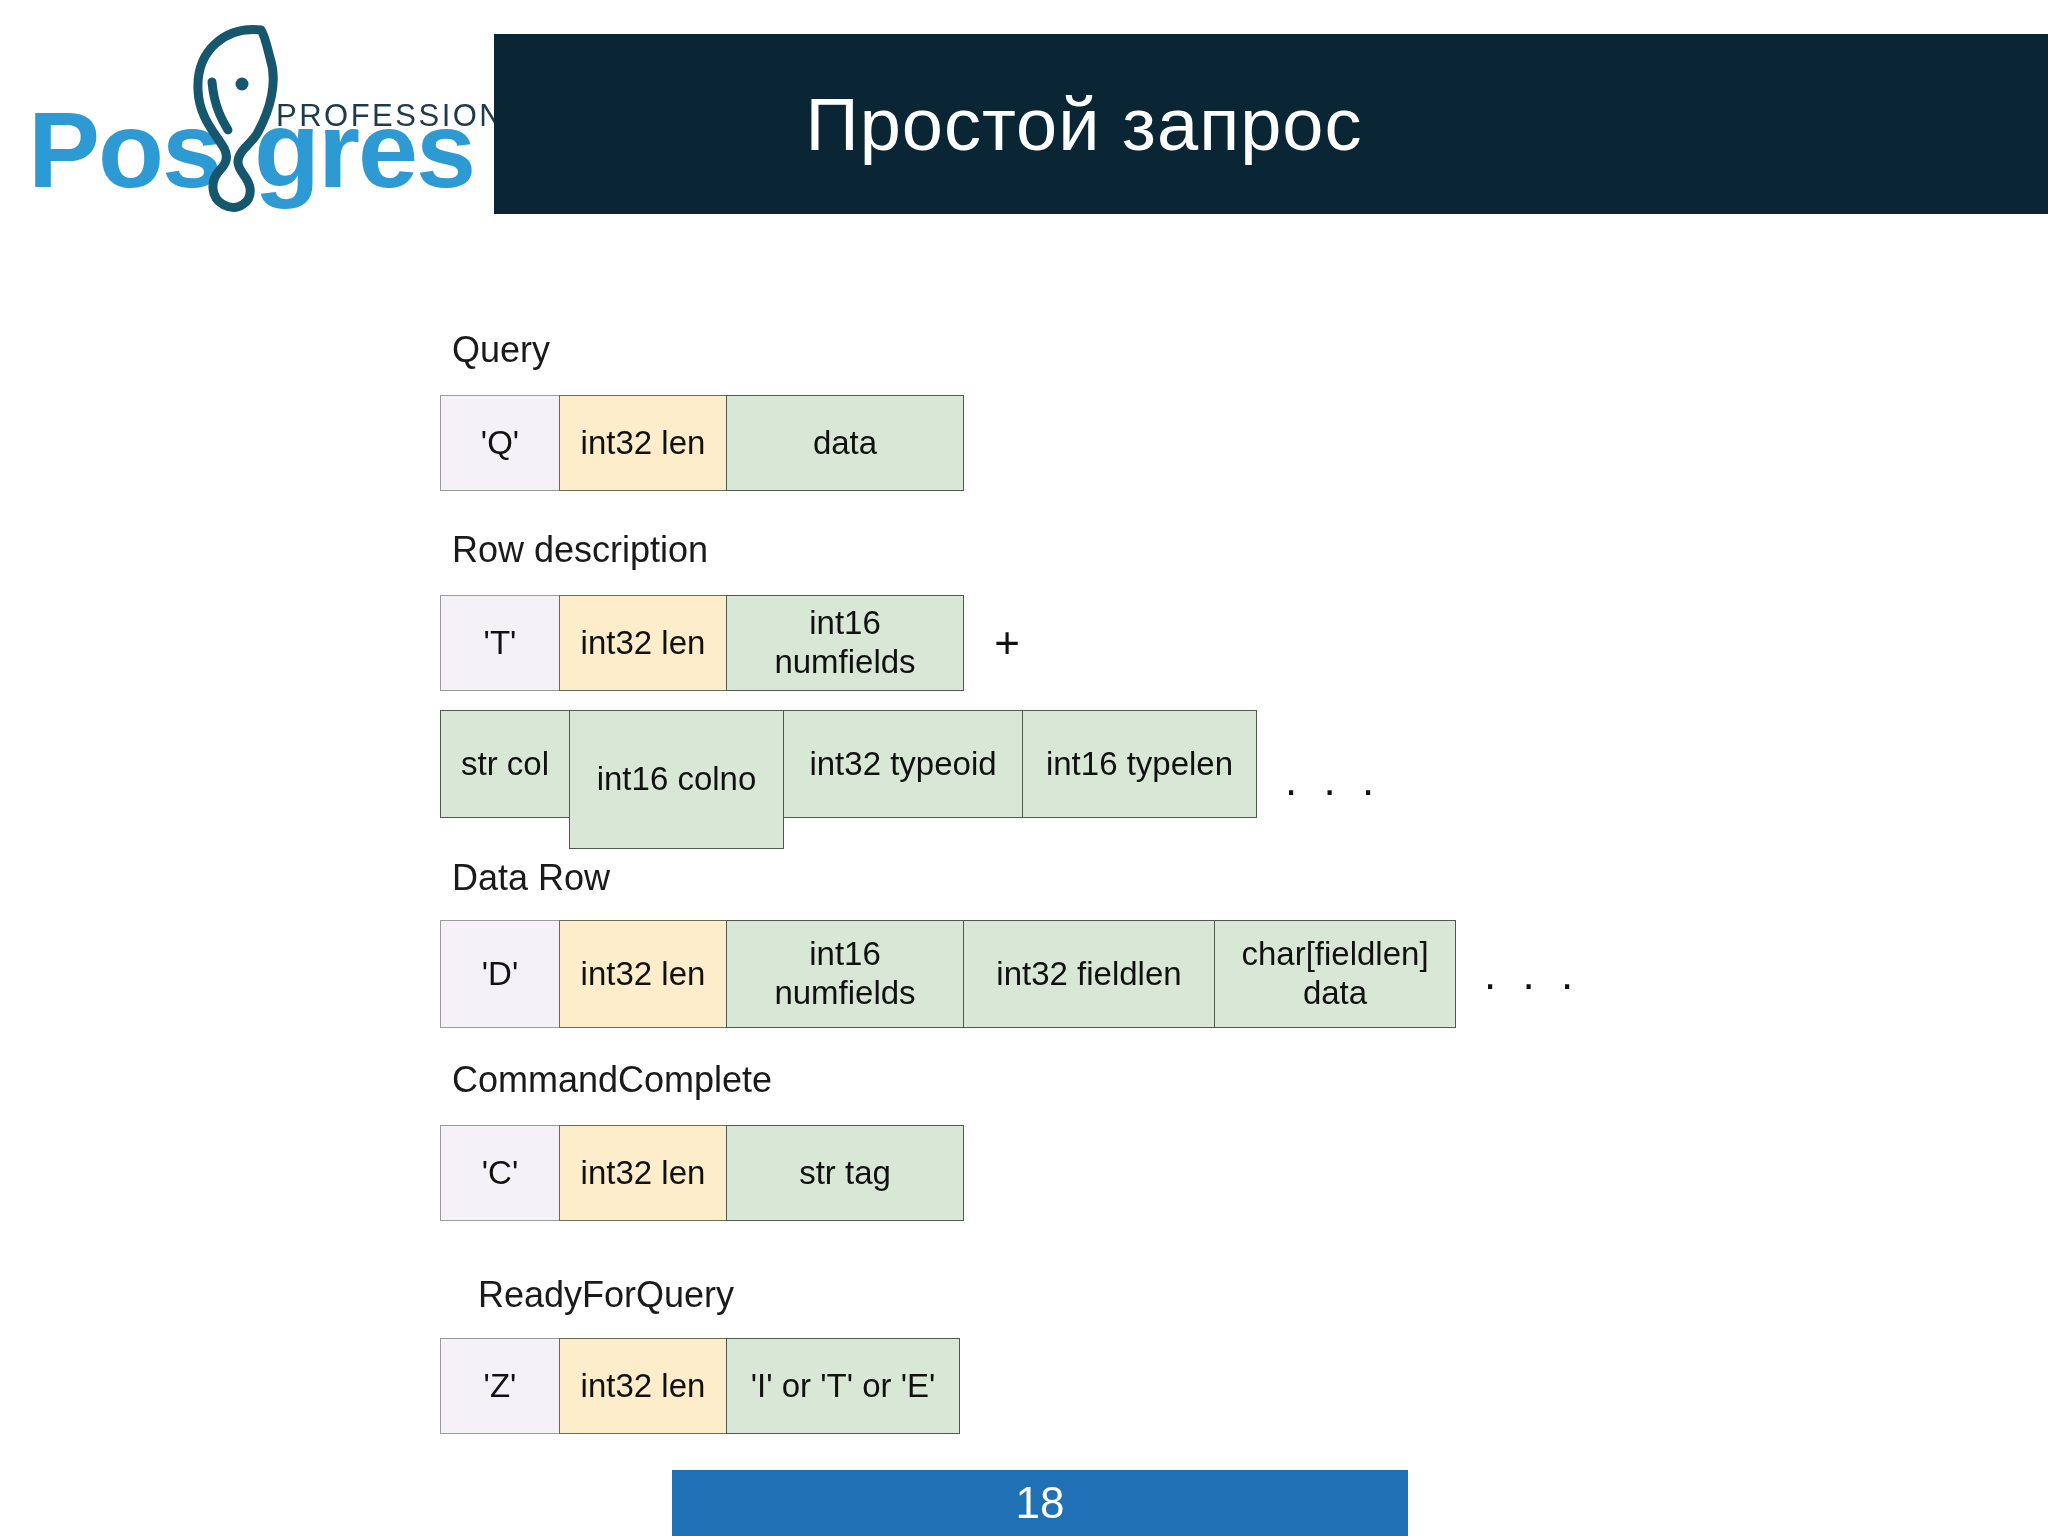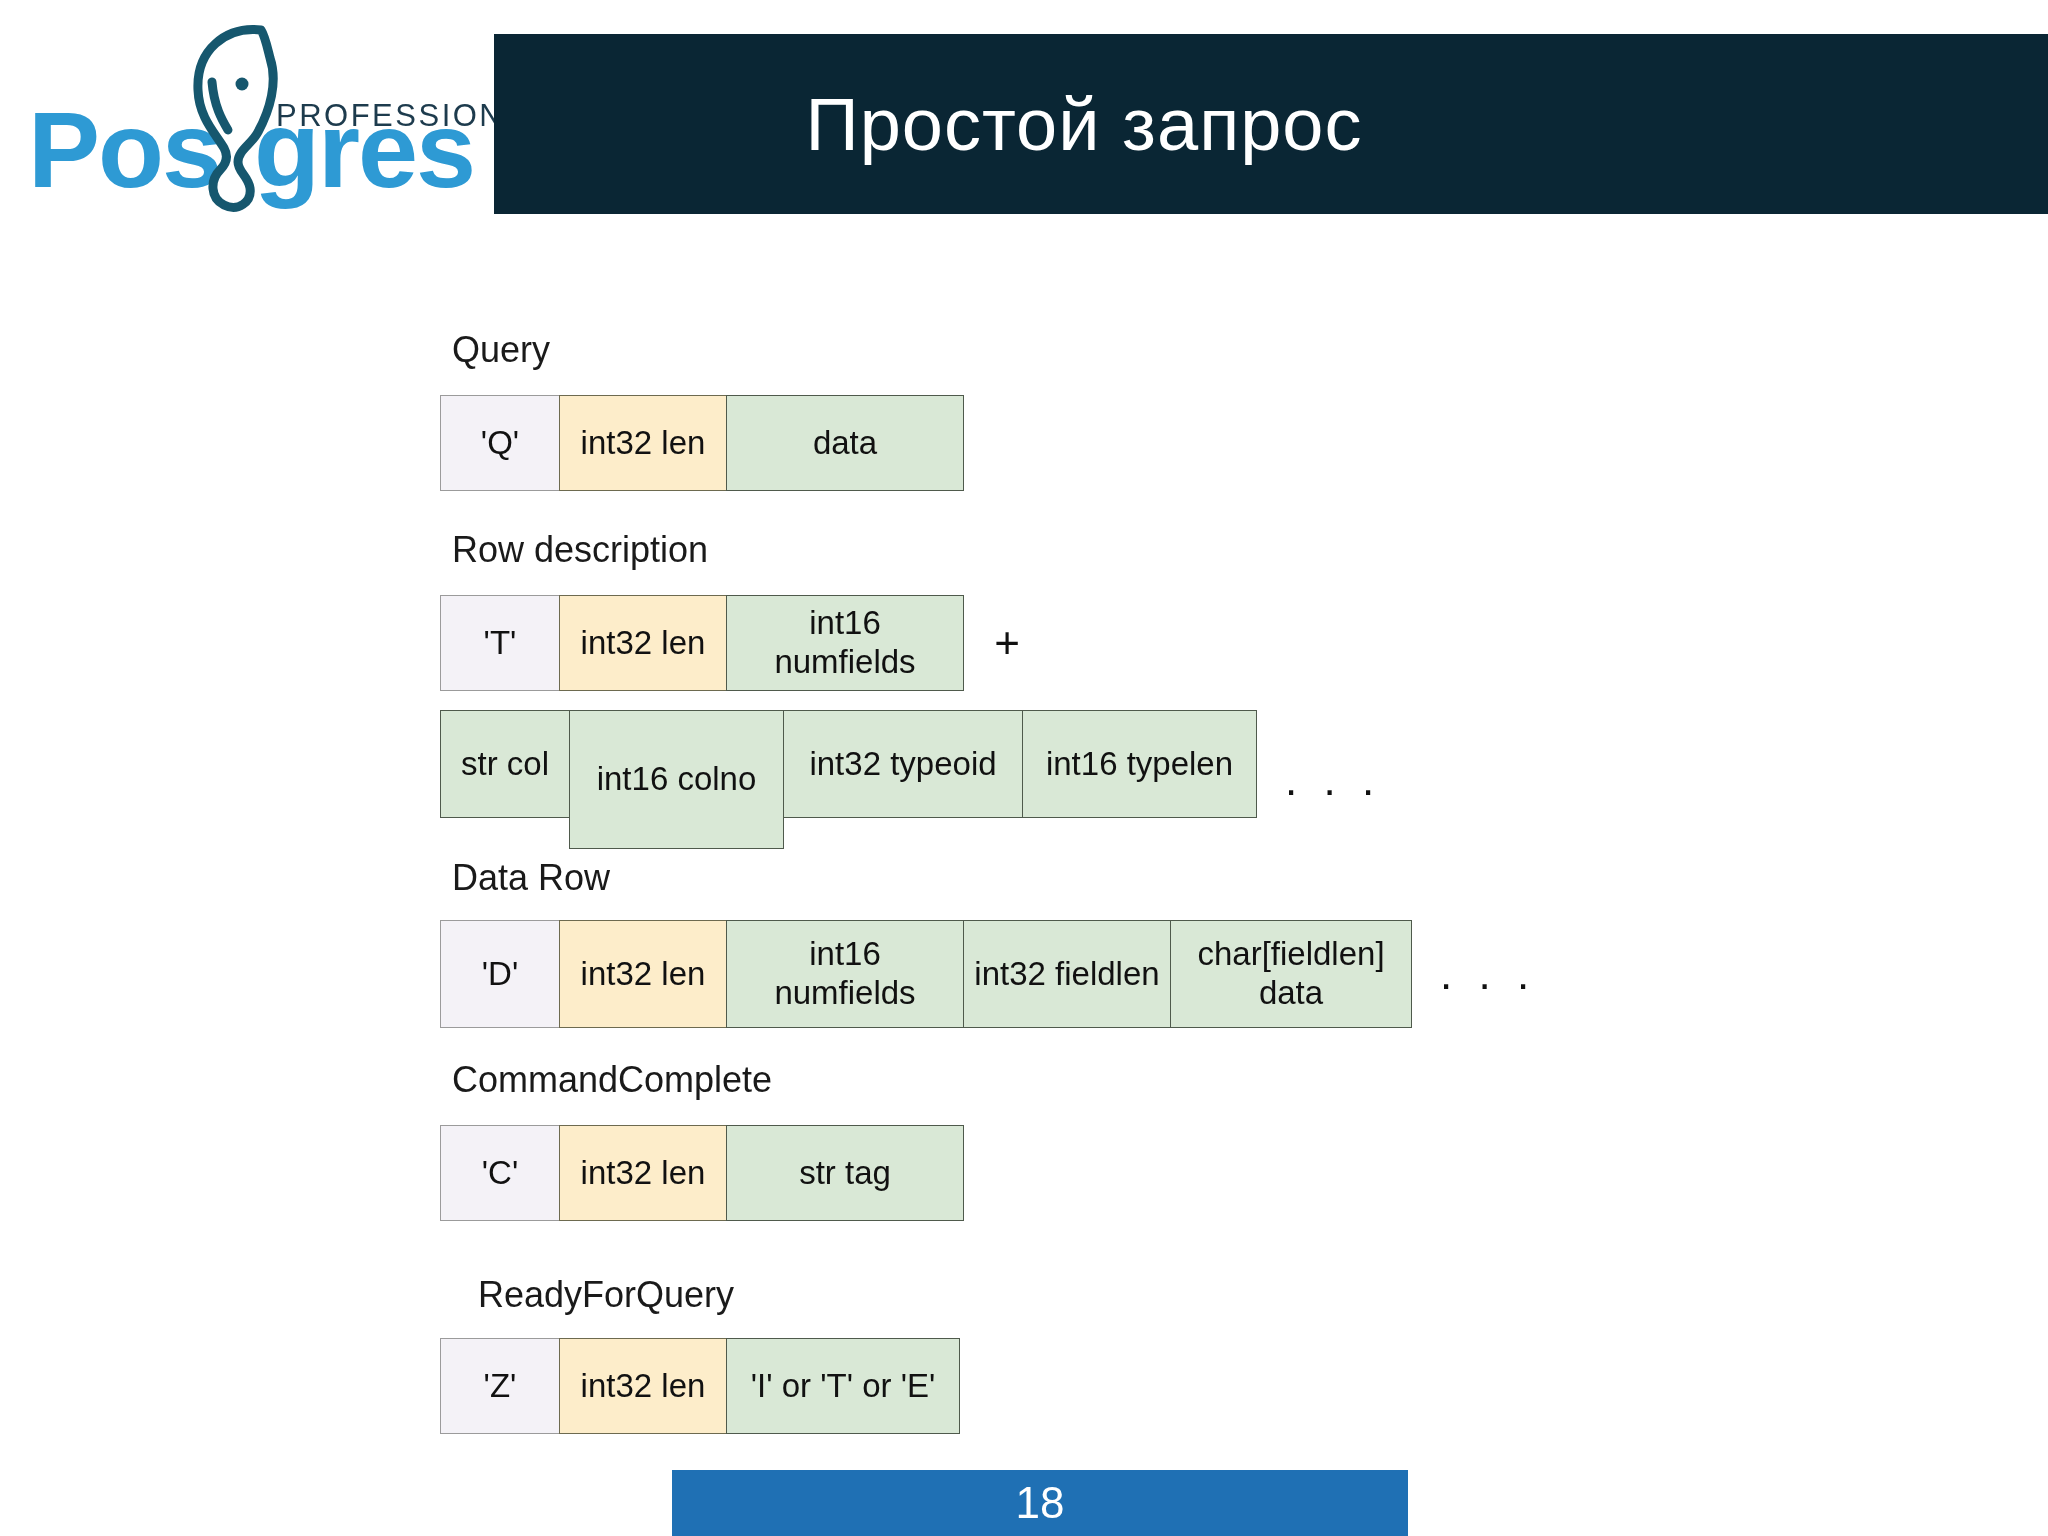--- a/index.html
+++ b/index.html
@@ -122,21 +122,21 @@
       <div class="cell c-pay" style="width: 215px; height: 139px; margin-left: -1px;">int16 colno</div>
       <div class="cell c-pay" style="width: 240px; height: 108px; margin-left: -1px;">int32 typeoid</div>
       <div class="cell c-pay" style="width: 235px; height: 108px; margin-left: -1px;">int16 typelen</div>
       <div class="dots">. . .</div>
     </div>
     <div class="msg-label" style="position: absolute; left: 452px; top: 628px;">Data Row</div>
     <div class="msg-row" style="position: absolute; left: 440px; top: 690px;">
       <div class="cell c-type" style="width: 120px; height: 108px; margin-left: 0px;">'D'</div>
       <div class="cell c-len" style="width: 168px; height: 108px; margin-left: -1px;">int32 len</div>
       <div class="cell c-pay" style="width: 238px; height: 108px; margin-left: -1px;">int16<br>numfields</div>
-      <div class="cell c-pay" style="width: 208px; height: 108px; margin-left: -1px;">int32 fieldlen</div>
+      <div class="cell c-pay" style="width: 252px; height: 108px; margin-left: -1px;">int32 fieldlen</div>
       <div class="cell c-pay" style="width: 242px; height: 108px; margin-left: -1px;">char[fieldlen]<br>data</div>
       <div class="dots">. . .</div>
     </div>
     <div class="msg-label" style="position: absolute; left: 452px; top: 830px;">CommandComplete</div>
     <div class="msg-row" style="position: absolute; left: 440px; top: 895px;">
       <div class="cell c-type" style="width: 120px; height: 96px; margin-left: 0px;">'C'</div>
       <div class="cell c-len" style="width: 168px; height: 96px; margin-left: -1px;">int32 len</div>
       <div class="cell c-pay" style="width: 238px; height: 96px; margin-left: -1px;">str tag</div>
     </div>
     <div class="msg-label" style="position: absolute; left: 478px; top: 1045px;">ReadyForQuery</div>

